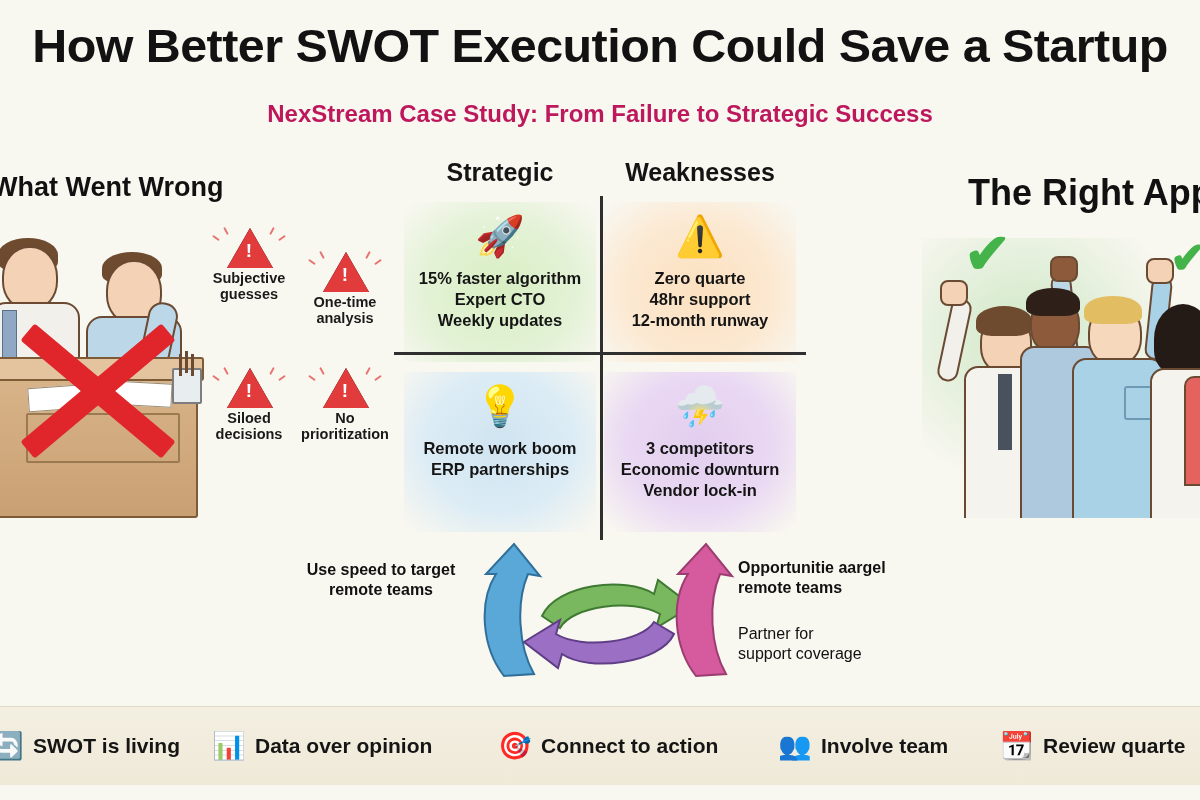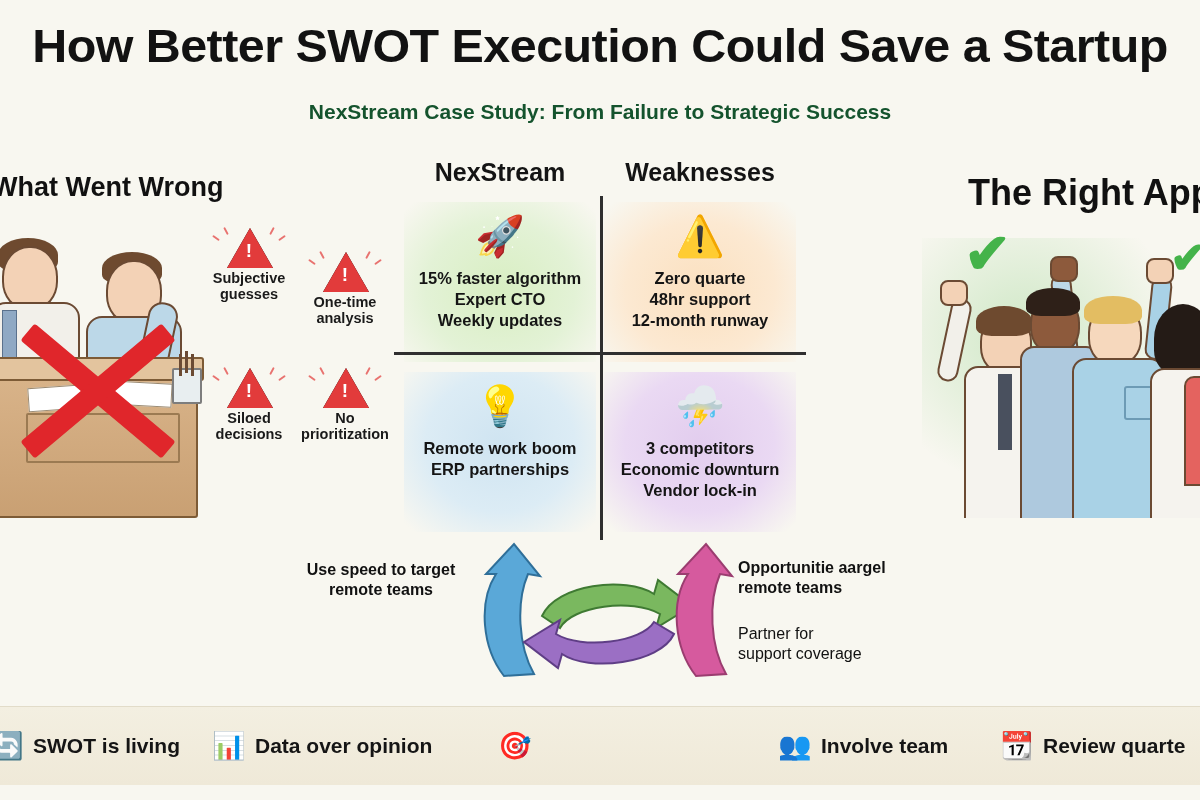--- a/index.html
+++ b/index.html
@@ -15,21 +15,21 @@
   
   .title{
     position:absolute;left:0;top:18px;width:1200px;
     text-align:center;
     font-size:47px;font-weight:bold;letter-spacing:-.5px;
     white-space:nowrap;color:#121212;
     transform:scaleX(1.03);
   }
   .subtitle{
     position:absolute;left:0;top:100px;width:1200px;text-align:center;
-    font-size:21px;font-weight:bold;color:#14532d;white-space:nowrap;
+    font-size:24px;font-weight:bold;color:#be185d;white-space:nowrap;
   }
 
   
   .sec-left{position:absolute;left:-8px;top:172px;font-size:27px;font-weight:bold;white-space:nowrap;}
   .sec-right{position:absolute;left:968px;top:172px;font-size:36px;font-weight:bold;white-space:nowrap;}
 
   
   .illus-left{position:absolute;left:-6px;top:218px;width:205px;height:300px;}
   .desk{position:absolute;left:0;bottom:0;width:200px;height:145px;
         background:linear-gradient(#d9b48a,#c9a073);border:2px solid #7d5b36;border-radius:3px;}
@@ -185,21 +185,21 @@
           </div>
         <div class="tri-shape"></div>
           <div class="tri-bang">!</div>
       </div>
       <div class="warn-label">No<br>prioritization</div>
     </div>
   </div>
 
   <div class="swot">
     <div class="quad q-s">
-      <div class="q-title">NexStream</div>
+      <div class="q-title">Strategic</div>
       <div class="q-icon">🚀</div>
       <div class="q-lines">
         <div>15% faster algorithm</div>
         <div>Expert CTO</div>
         <div>Weekly updates</div>
       </div>
     </div>
 
     <div class="quad q-w">
       <div class="q-title">Weaknesses</div>
@@ -283,20 +283,21 @@
     <div class="f-item" style="left:-10px;">
       <div class="f-ico">🔄</div>
       <div class="f-txt">SWOT is living</div>
     </div>
     <div class="f-item" style="left:212px;">
       <div class="f-ico">📊</div>
       <div class="f-txt">Data over opinion</div>
     </div>
     <div class="f-item" style="left:498px;">
       <div class="f-ico">🎯</div>
+      <div class="f-txt">Connect to action</div>
     </div>
     <div class="f-item" style="left:778px;">
       <div class="f-ico">👥</div>
       <div class="f-txt">Involve team</div>
     </div>
     <div class="f-item" style="left:1000px;">
       <div class="f-ico">📆</div>
       <div class="f-txt">Review quarte</div>
     </div>
   </div>

